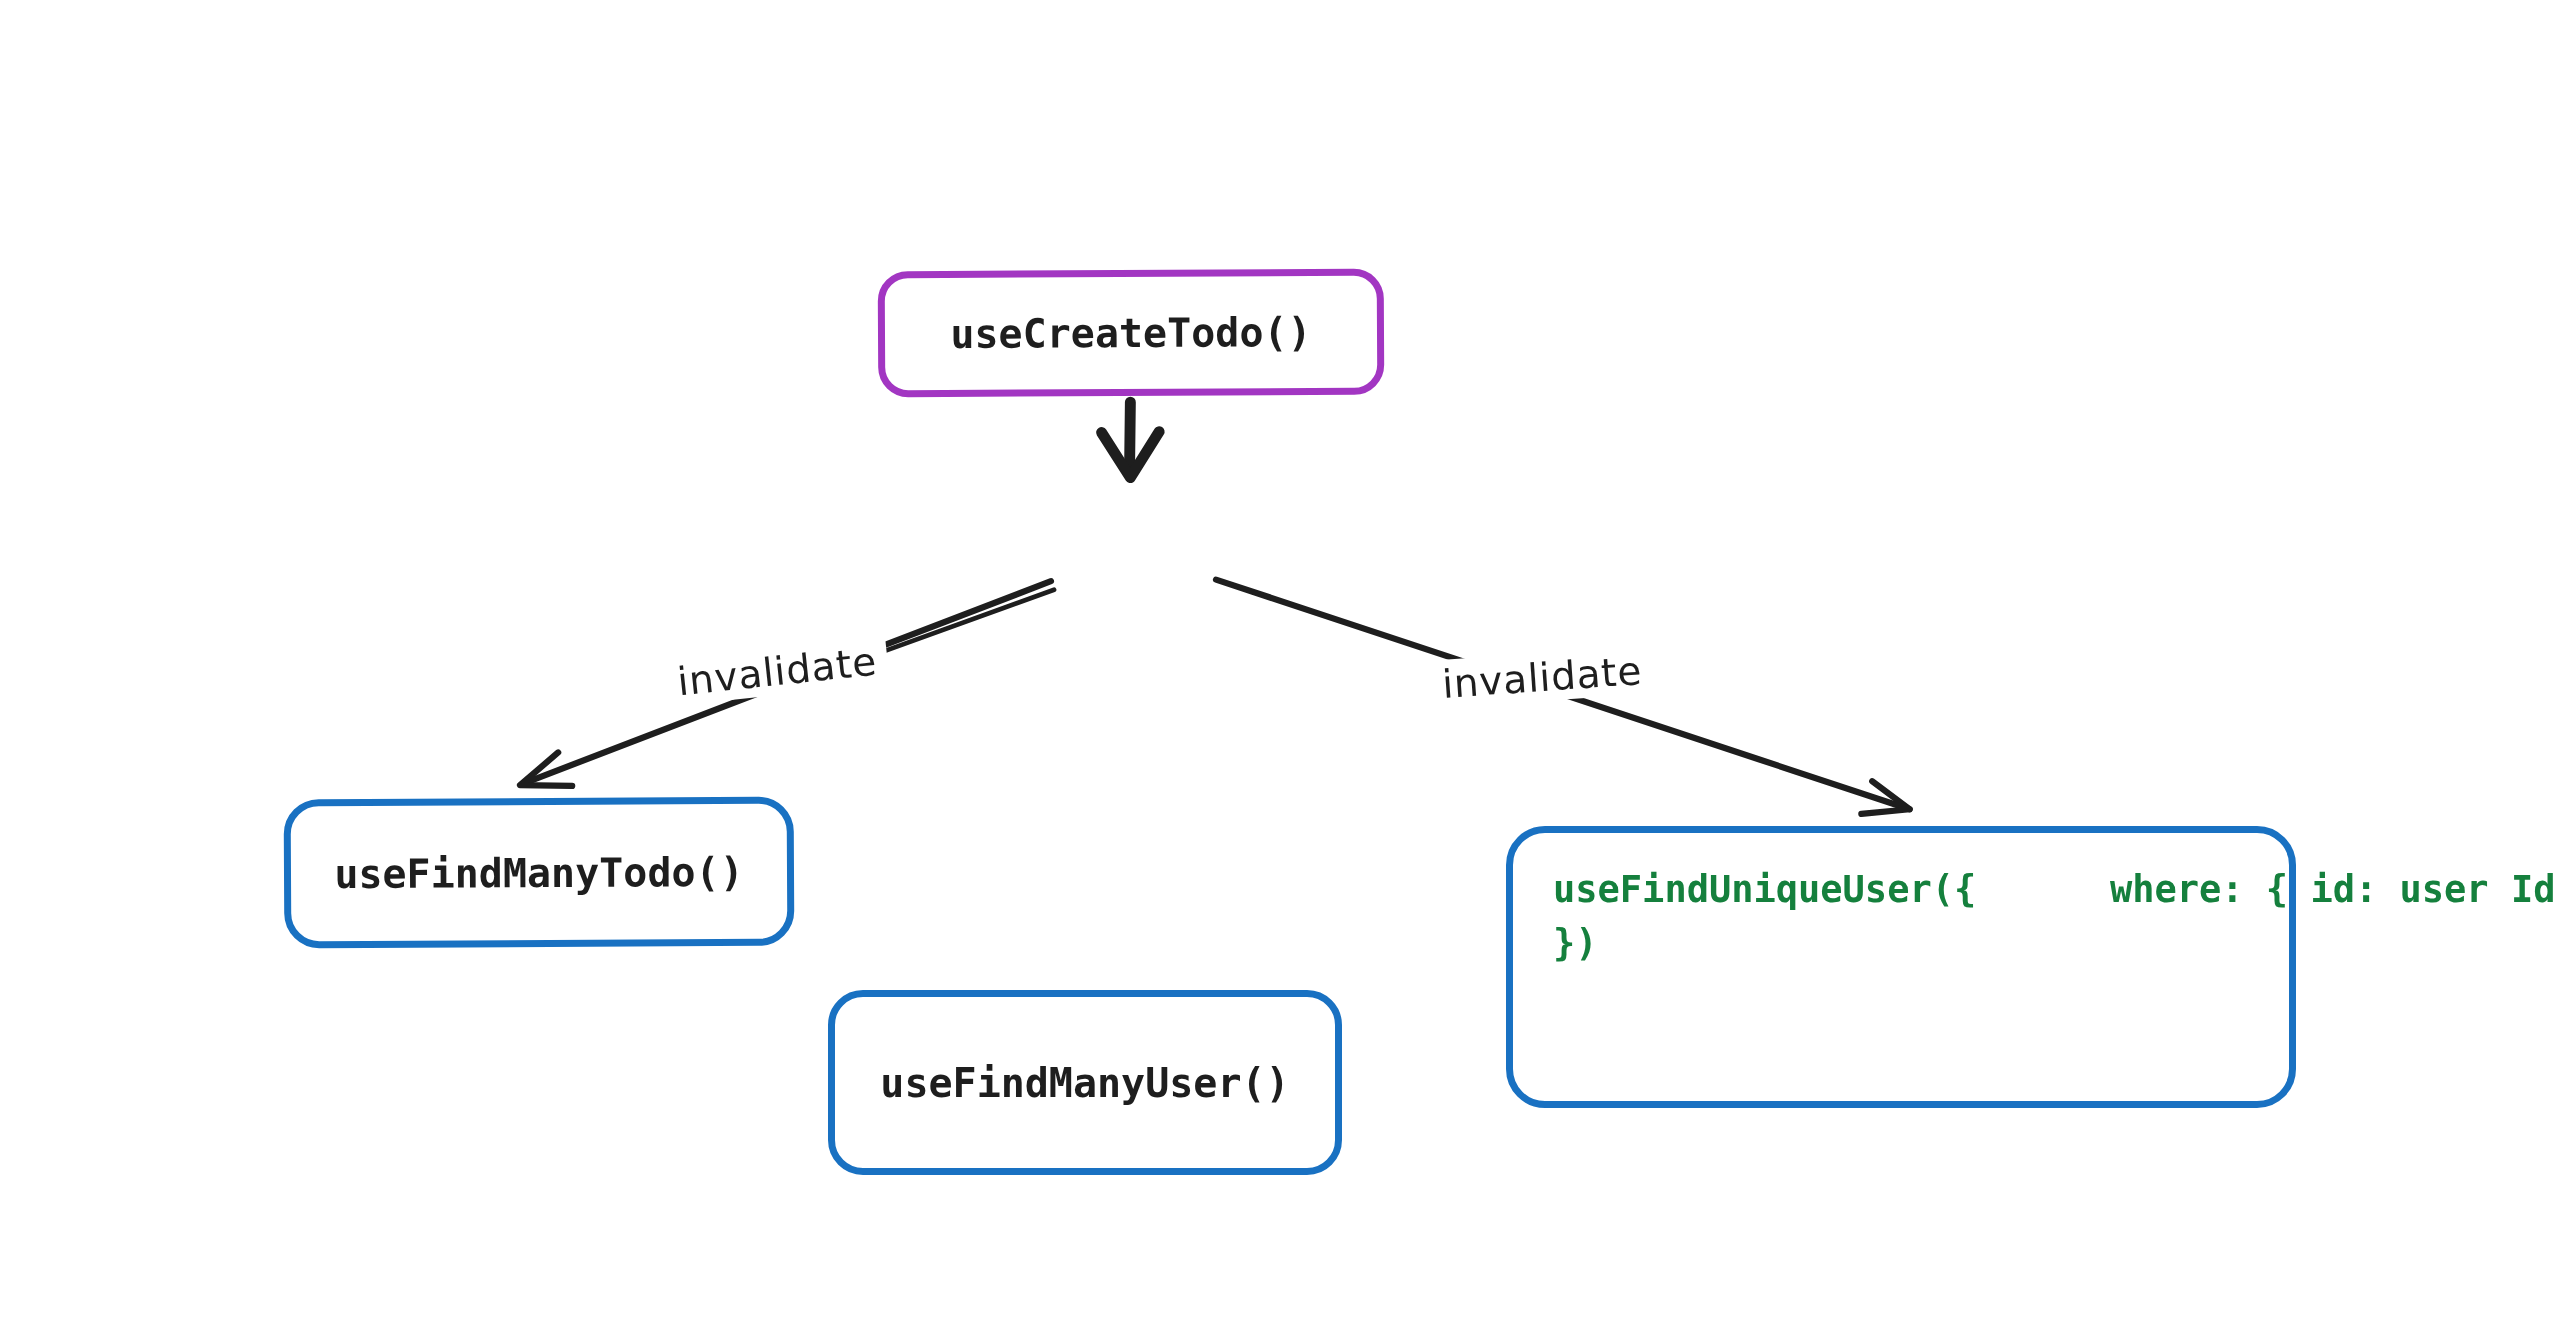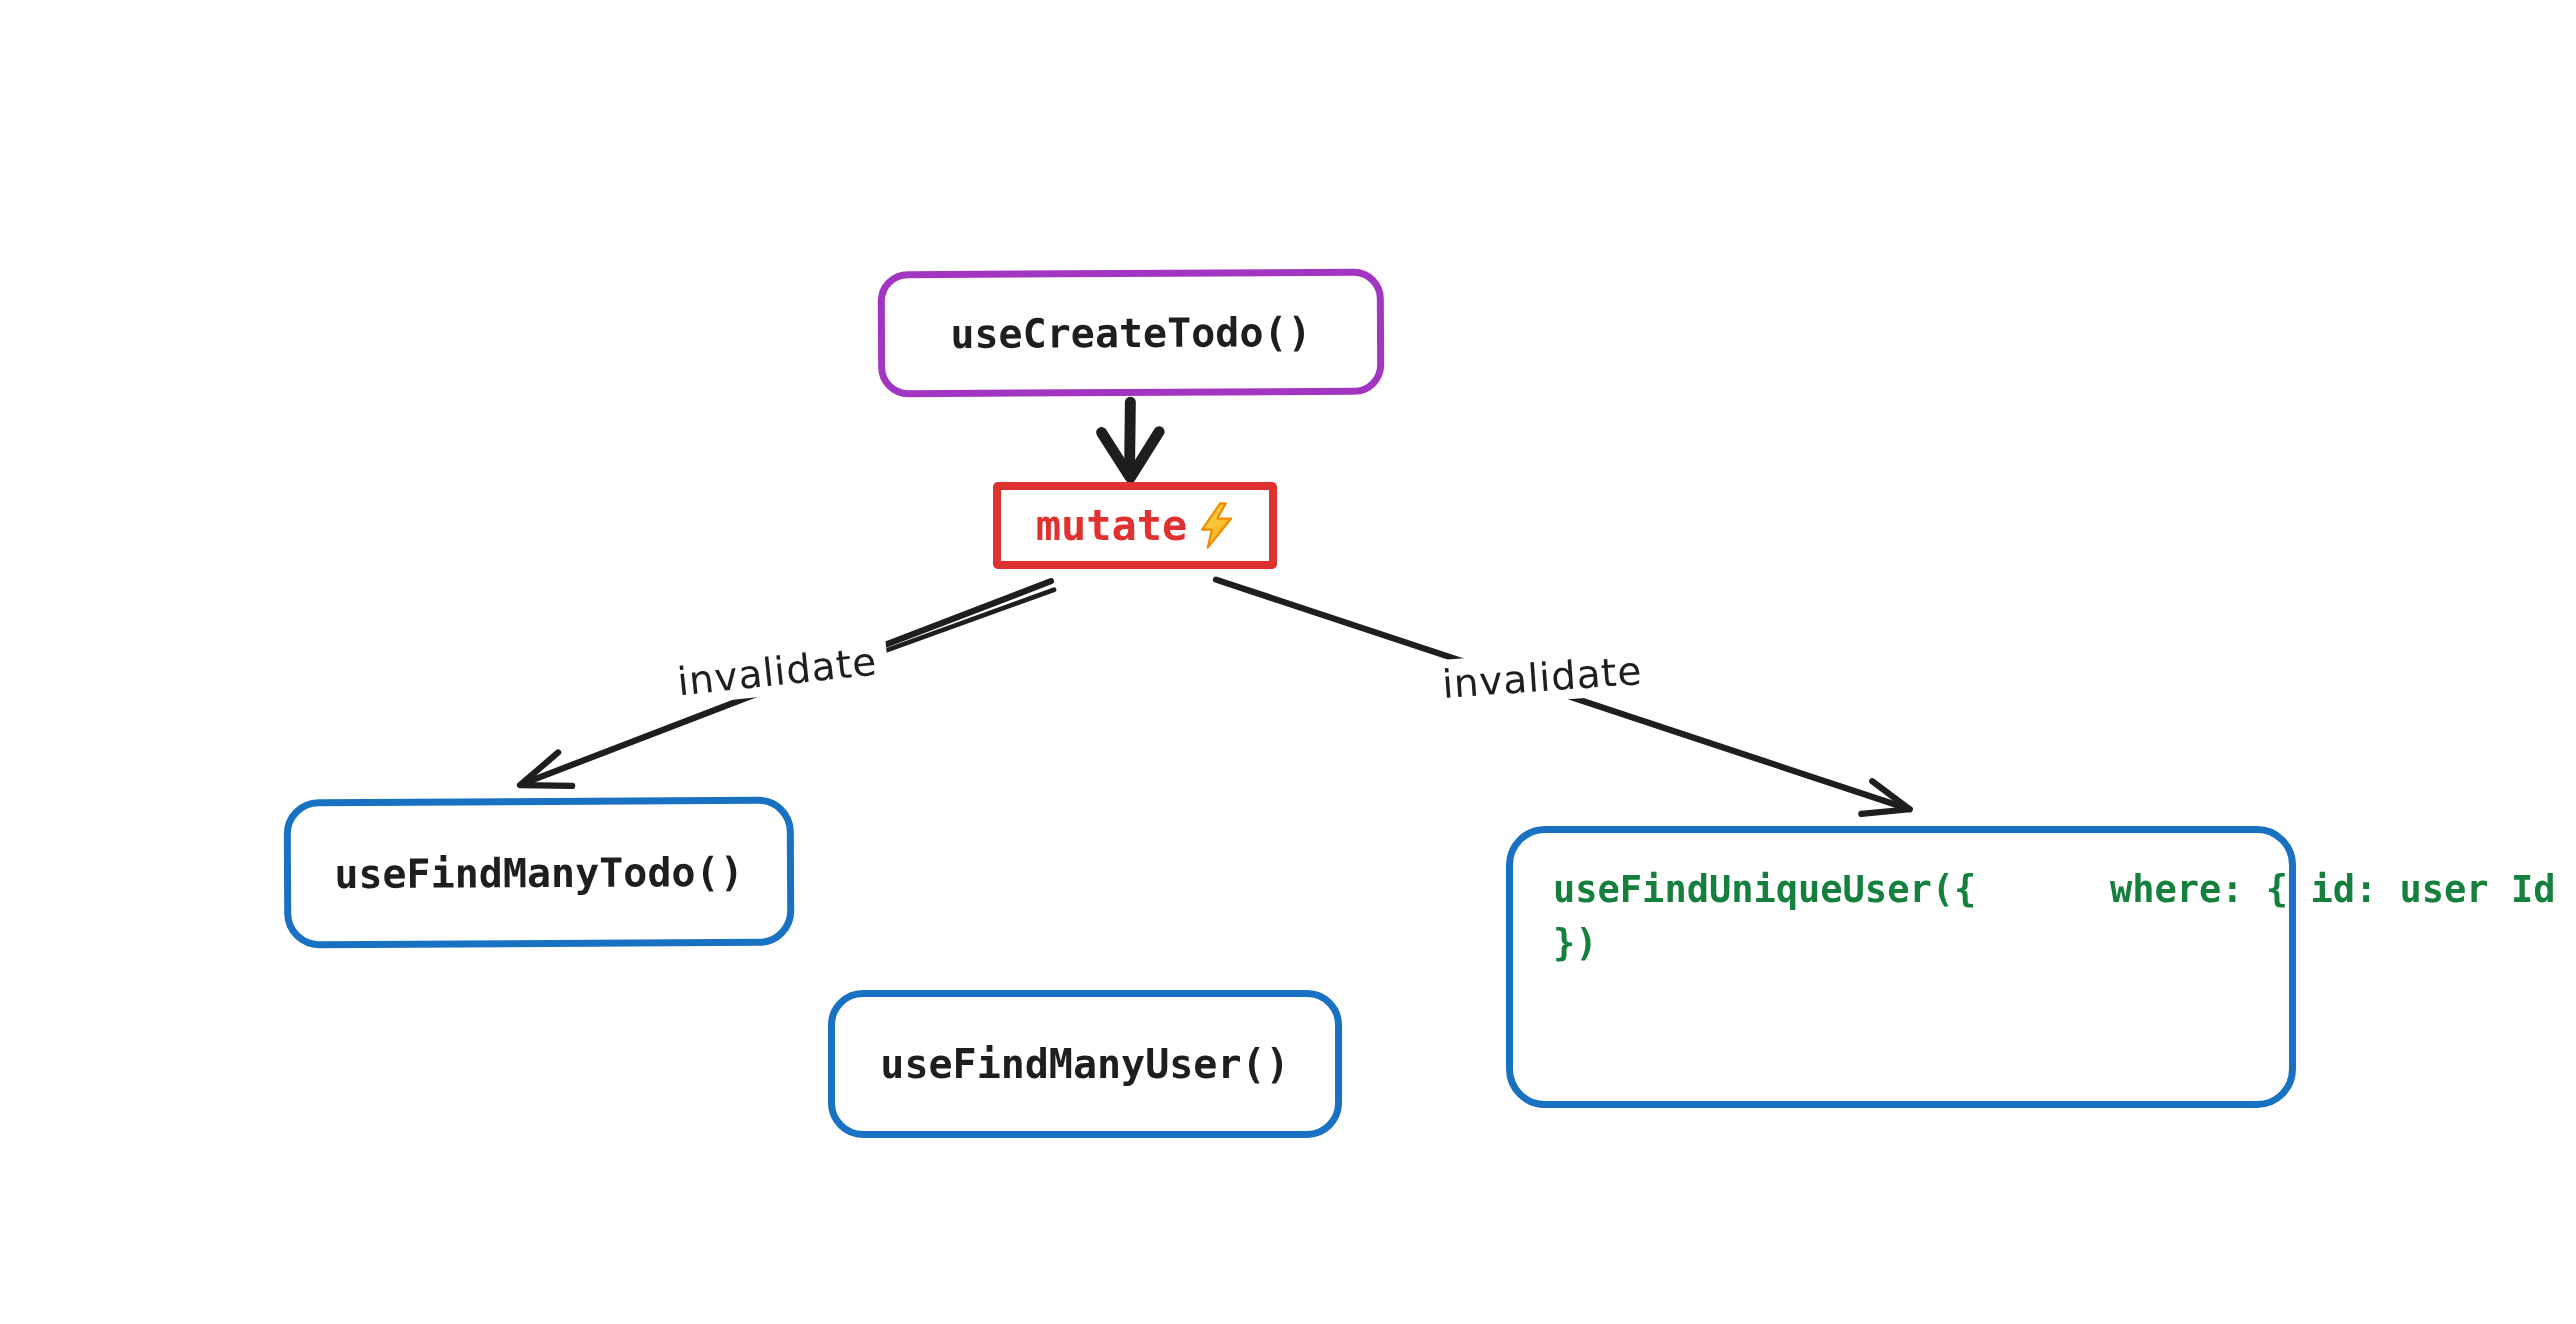--- a/index.html
+++ b/index.html
@@ -53,21 +53,21 @@
     gap: 7.8px;
   }
   .node-find-many-todo {
     left: 284px; top: 754px; width: 510px; height: 149px;
     border: 7px solid #1971c2;
     border-radius: 35px;
     font-size: 40px;
     transform: rotate(-0.3deg);
   }
   .node-find-many-user {
-    left: 828px; top: 946px; width: 514px; height: 148px;
+    left: 828px; top: 946px; width: 514px; height: 185px;
     border: 7px solid #1971c2;
     border-radius: 35px;
     font-size: 40px;
   }
   .node-find-unique-user {
     left: 1506px; top: 782px; width: 790px; height: 282px;
     border: 7.8px solid #1971c2;
     border-radius: 39px;
     font-size: 37px;
     align-items: flex-start;
@@ -129,34 +129,20 @@
     <g stroke="#1e1e1e" stroke-width="8" stroke-linecap="round" stroke-linejoin="round">
       <path d="M1562 688 L2453 983"></path>
       <path d="M2405 947 L2453 983 L2391 989"></path>
     </g>
   </svg>
 
   <div class="node node-create-todo">
     <span>useCreateTodo()</span>
   </div>
 
-  <div class="node node-mutate">
-    <span>mutate</span>
-    <span class="bolt-icon">
-      <svg viewBox="0 0 26 34" width="36" height="47" xmlns="http://www.w3.org/2000/svg">
-        <defs>
-          <linearGradient id="boltGrad" x1="0" y1="0" x2="1" y2="1">
-            <stop offset="0" stop-color="#ffe066"></stop>
-            <stop offset="1" stop-color="#f59f00"></stop>
-          </linearGradient>
-        </defs>
-        <path d="M16 1 L3 20 H10 L7 33 L24 12 H14 L20 1 Z" fill="url(#boltGrad)" stroke="#f08c00" stroke-width="1.6" stroke-linejoin="round"></path>
-      </svg>
-    </span>
-  </div>
 
   <div class="node node-find-many-todo">
     <span>useFindManyTodo()</span>
   </div>
 
   <div class="node node-find-many-user">
     <span>useFindManyUser()</span>
   </div>
 
   <div class="node node-find-unique-user">

